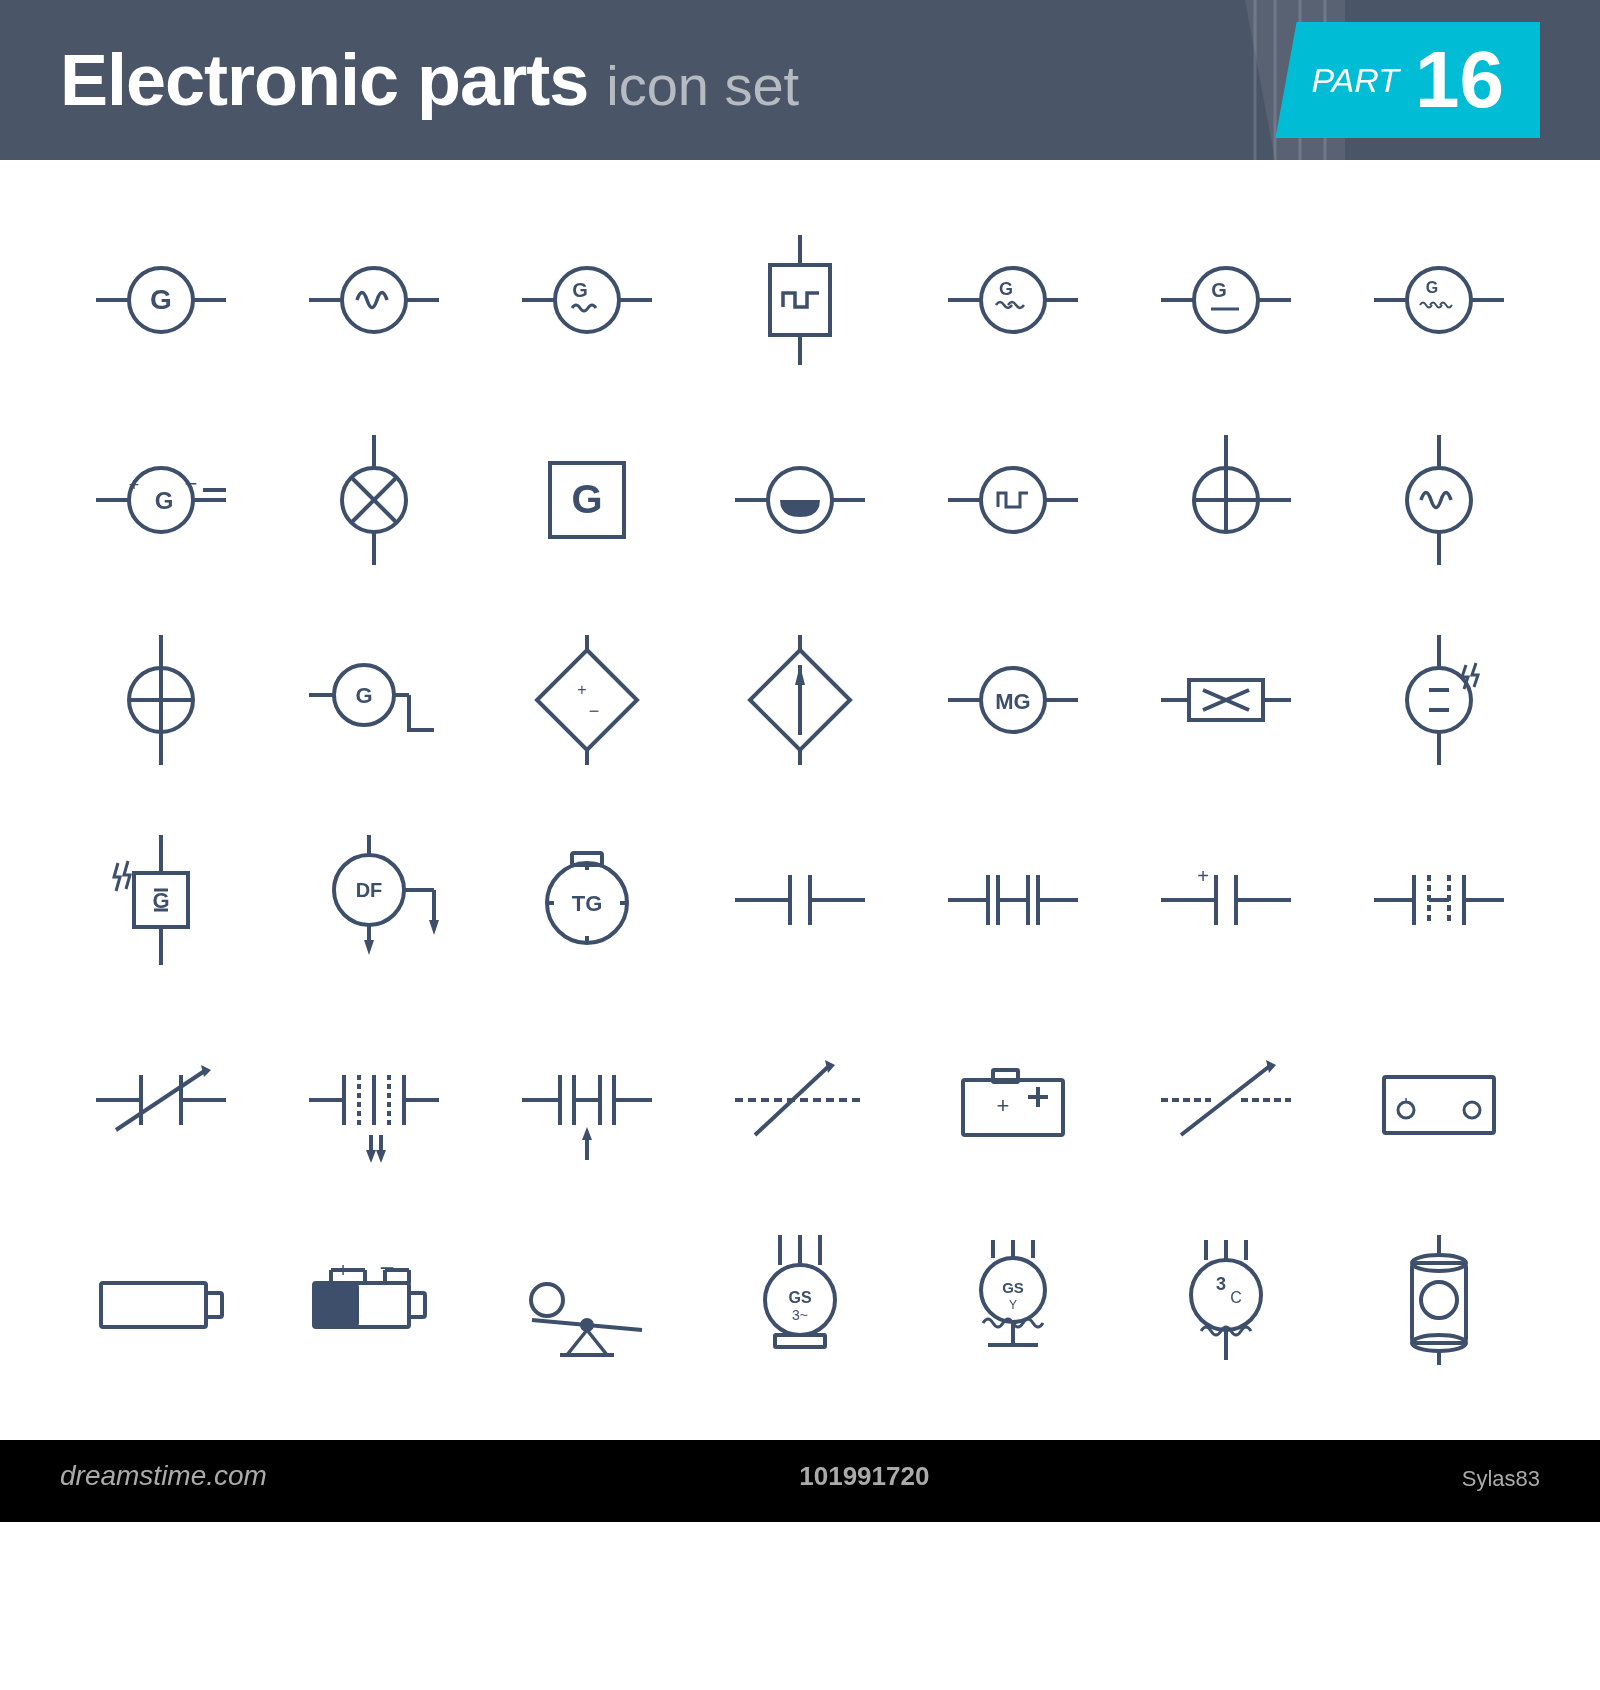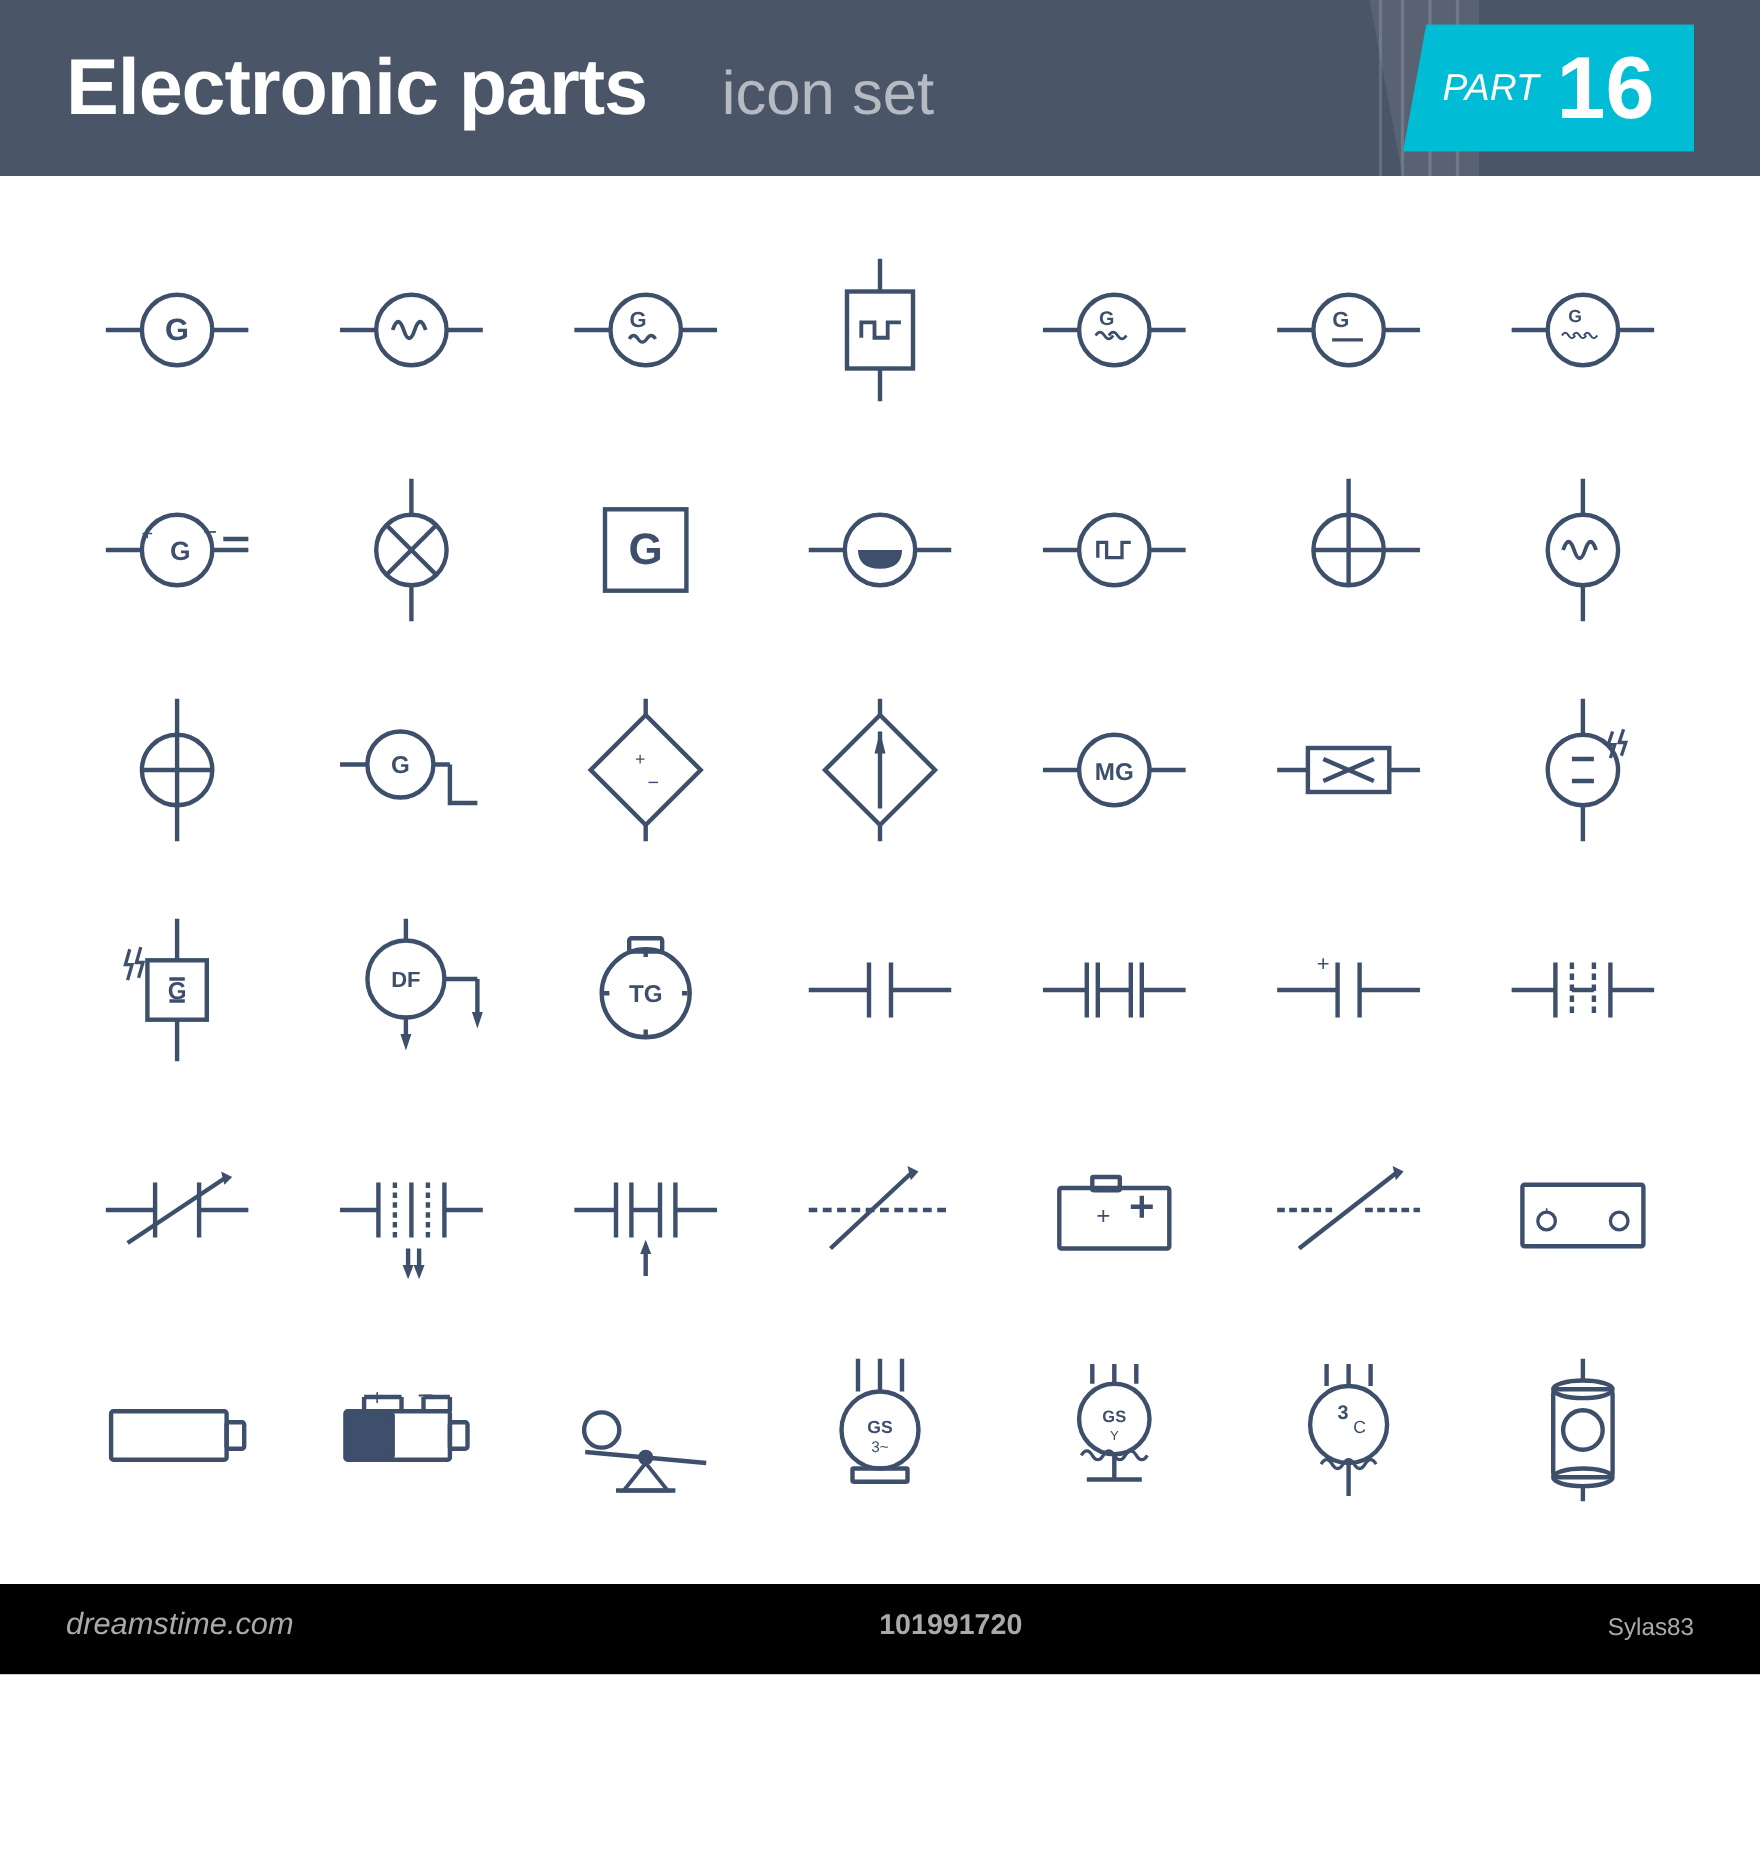--- a/index.html
+++ b/index.html
@@ -25,21 +25,21 @@
     .header-title {
       color: white;
       font-size: 72px;
       font-weight: bold;
       letter-spacing: -1px;
     }
     .header-subtitle {
       color: rgba(255,255,255,0.6);
       font-size: 56px;
       font-weight: normal;
-      margin-left: 48px;
+      margin-left: 18px;
     }
     .header-part-badge {
       background: #00bcd4;
       color: white;
       padding: 12px 36px;
       font-size: 52px;
       font-weight: bold;
       display: flex;
       align-items: center;
       gap: 16px;
@@ -99,21 +99,21 @@
     }
     .footer-author {
       color: #aaa;
       font-size: 22px;
     }
   </style>
 </head>
 <body>
 
 <div class="header">
-  <div style="display:flex; align-items:baseline; gap:20px;">
+  <div style="display:flex; align-items:baseline; ">
     <span class="header-title">Electronic parts</span>
     <span class="header-subtitle">icon set</span>
   </div>
 
   <svg style="position:absolute; right:255px; top:0; height:160px; width:100px;" viewBox="0 0 100 160">
     <polygon points="0,0 100,0 100,160 30,160" fill="rgba(255,255,255,0.08)"></polygon>
     <line x1="10" y1="0" x2="10" y2="160" stroke="rgba(255,255,255,0.15)" stroke-width="3"></line>
     <line x1="30" y1="0" x2="30" y2="160" stroke="rgba(255,255,255,0.15)" stroke-width="3"></line>
     <line x1="55" y1="0" x2="55" y2="160" stroke="rgba(255,255,255,0.15)" stroke-width="3"></line>
     <line x1="80" y1="0" x2="80" y2="160" stroke="rgba(255,255,255,0.15)" stroke-width="3"></line>

